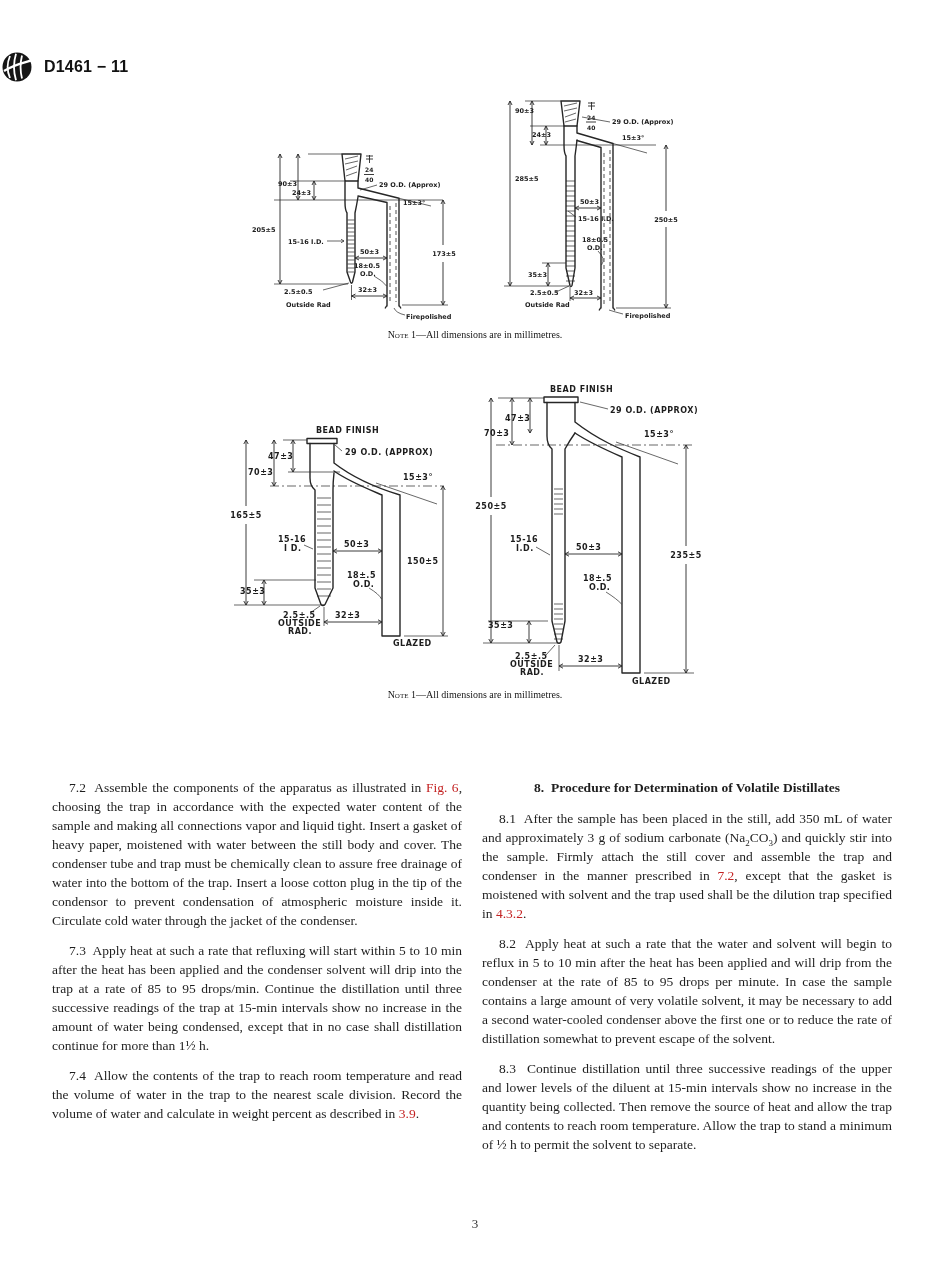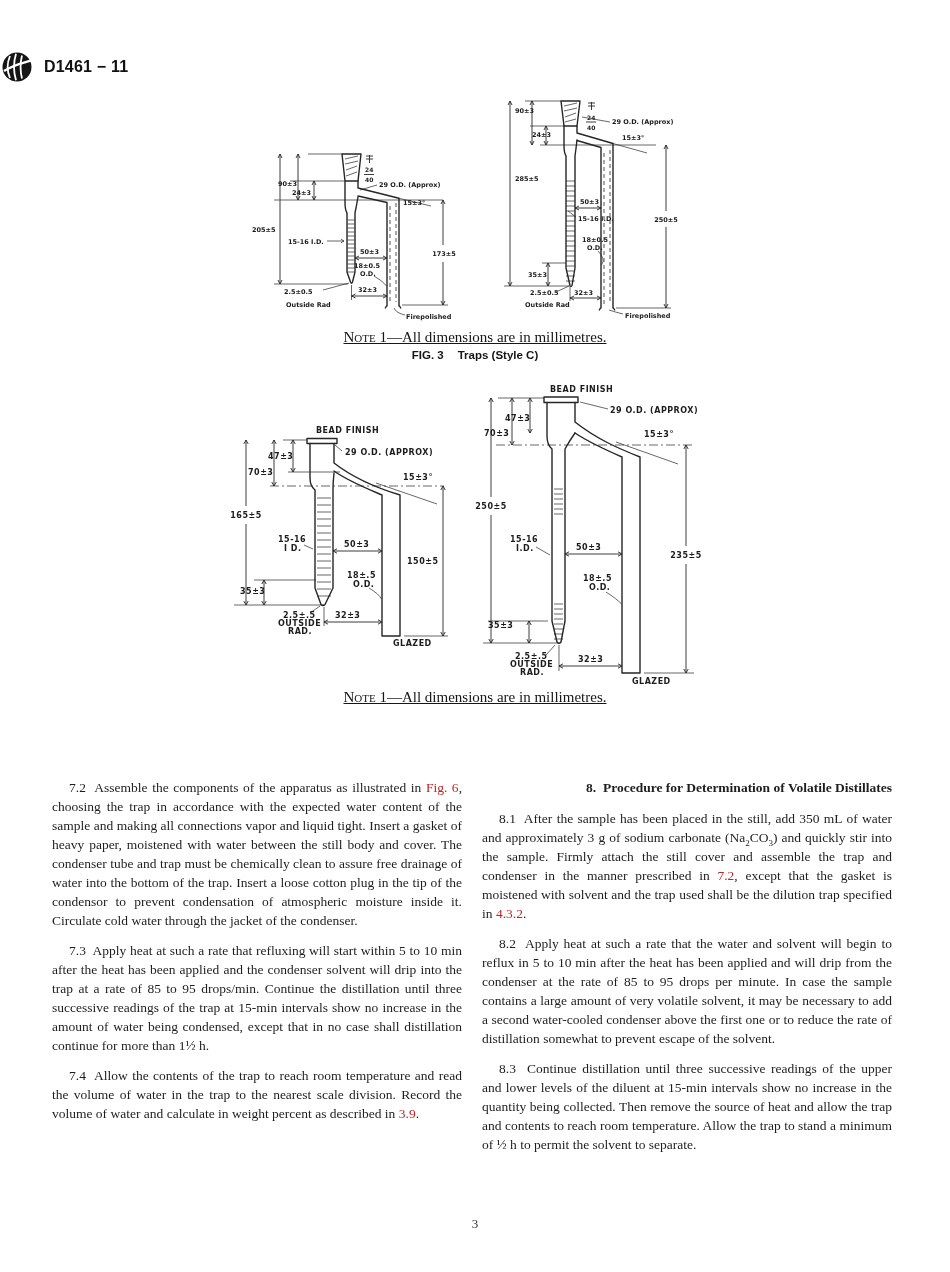--- a/index.html
+++ b/index.html
@@ -15,29 +15,29 @@
   .ln{fill:none;stroke:#262626;stroke-width:1.4;stroke-linejoin:round;stroke-linecap:round;}
   .tn{fill:none;stroke:#262626;stroke-width:.7;}
   .dm{fill:none;stroke:#262626;stroke-width:.9;}
   .dsh{fill:none;stroke:#262626;stroke-width:.8;stroke-dasharray:4 3;}
   .cl{fill:none;stroke:#262626;stroke-width:.7;stroke-dasharray:9 3 2 3;}
   text.dl{font:700 6.5px "DejaVu Sans",sans-serif;fill:#1d1d1d;}
   text.dl4{font:700 8px "DejaVu Sans",sans-serif;fill:#1d1d1d;letter-spacing:.5px;}
   text.fr{font:700 6px "DejaVu Sans",sans-serif;fill:#1d1d1d;}
   
   .figcap{position:absolute;left:0;width:100%;text-align:center;color:#161616;}
-  .noteline{font-size:15px;text-decoration:underline;}
+  .noteline{font-size:10px;}
   .sc{font-variant:small-caps;}
   .capline{font-family:"Liberation Sans",sans-serif;font-weight:bold;font-size:11.5px;margin-top:3px;}
   .capgap{display:inline-block;width:14px;}
   
   .cols{position:absolute;left:52px;top:778px;width:847px;display:flex;gap:20px;}
   .col{width:410px;text-align:justify;font-size:13.5px;line-height:19px;}
   .col p{margin:0 0 11px;text-indent:17px;}
-  h3.sec{font-size:13.5px;font-weight:bold;margin:0 0 12px;text-align:right;}
+  h3.sec{font-size:13.5px;font-weight:bold;margin:0 0 12px;text-align:center;}
   .link{color:#c32222;}
   sub.chem{font-size:9px;line-height:0;}
   .footer{position:absolute;top:1216px;left:0;width:100%;text-align:center;
           font-size:13px;color:#333;}
 </style>
 </head>
 <body>
 
 <div class="page">
 
@@ -139,21 +139,20 @@
       <text class="dl" x="58" y="184">35±3</text>
       <text class="dl" x="60" y="202">2.5±0.5</text>
       <text class="dl" x="55" y="214">Outside Rad</text>
       <text class="dl" x="104" y="202">32±3</text>
       <text class="dl" x="155" y="225">Firepolished</text>
     </g>
   </svg>
 
   <div class="figcap" style="top:329px">
     <div class="noteline"><span class="sc">Note 1</span><span>—All dimensions are in millimetres.</span></div>
-    <div class="capline"><span>FIG. 3</span><span class="capgap"></span><span>Traps (Style C)</span></div>
   </div>
 
   <svg class="fig" style="left:228px;top:418px" width="240" height="250" viewBox="0 0 240 250">
     <g>
       <path class="tn" d="M55,22 H79 M60,54 H112 M6,187 H96 M96,189 V208 M26,162 H88 M176,218 H220"></path>
       <path class="cl" d="M42,68 H216"></path>
       <path class="tn" d="M148,65 L209,86"></path>
     </g>
     <g>
       <path class="ln" d="M79,20.5 H109 V25.5 H79 Z"></path>

